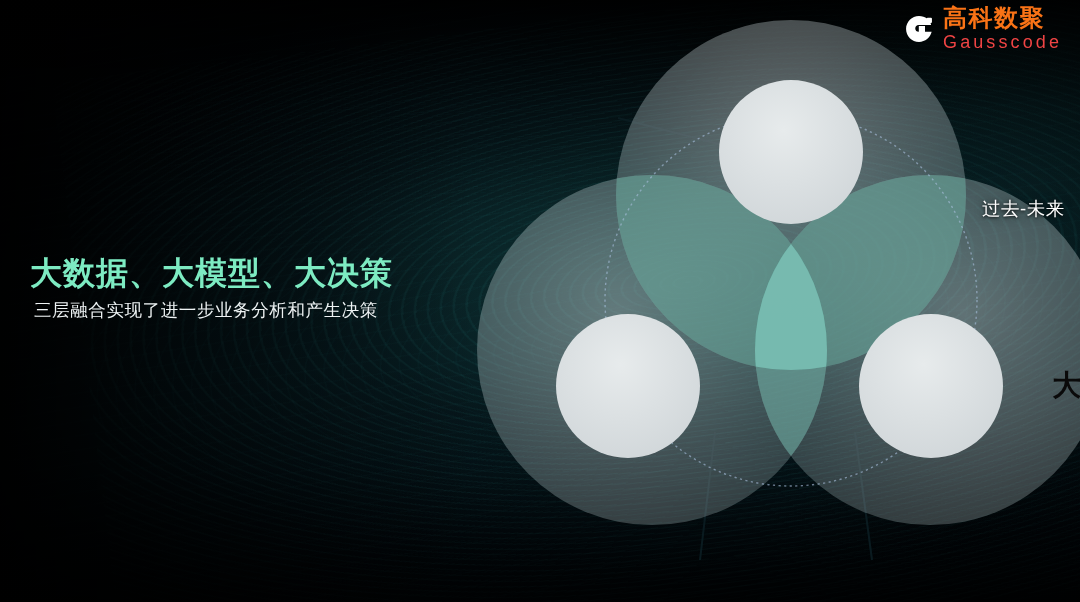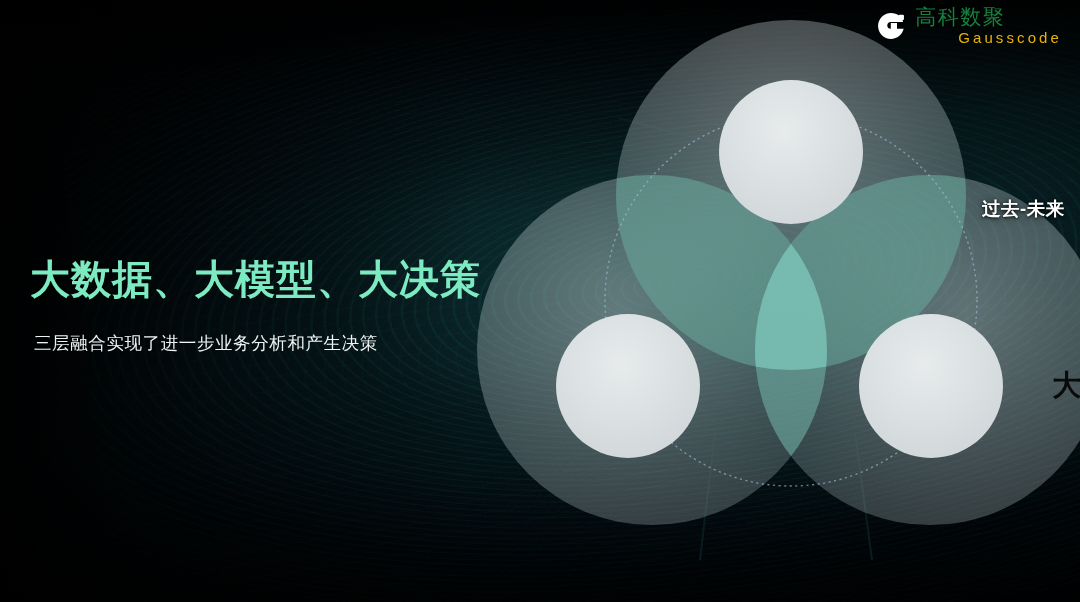--- a/index.html
+++ b/index.html
@@ -67,49 +67,47 @@
     position: absolute;
     right: 18px; top: 6px;
     display: flex;
     align-items: center;
     gap: 9px;
     z-index: 40;
   }
   .logo-mark { width: 30px; height: 30px; display:block; }
   .logo-text { display: flex; flex-direction: column; line-height: 1; }
   .logo-cn {
-    color: #15803d;
-    font-size: 21px;
-    font-weight: 400;
+    color: #f97316;
+    font-size: 24px;
+    font-weight: 700;
     letter-spacing: 1.5px;
   }
   .logo-en {
-    color: #eab308;
-    font-size: 15px;
+    color: #ef4444;
+    font-size: 18px;
     letter-spacing: 3.1px;
     margin-top: 3px;
     font-weight: 400;
-    margin-left: 43px;
   }
 
   
   .left-copy {
     position: absolute;
     left: 30px; top: 252px;
     width: 430px;
     z-index: 30;
   }
   .headline {
     color: #7DEBC2;
-    font-size: 40px;
+    font-size: 32px;
     font-weight: 700;
     letter-spacing: 1px;
-    margin: 0 0 24px 0;
-    white-space: nowrap;
-    text-align: center;
+    margin: 0 0 2px 0;
+    white-space: nowrap;
   }
   .subline {
     color: #eef3f4;
     font-size: 17.5px;
     font-weight: 400;
     letter-spacing: .6px;
     margin: 0 0 16px 4px;
     white-space: nowrap;
   }
   .subline:last-child { margin-bottom: 0; }
@@ -120,21 +118,21 @@
     left: 470px; top: 0;
     width: 610px; height: 602px;
     z-index: 20;
   }
   .venn svg { display: block; width: 100%; height: 100%; overflow: visible; }
 
   .axis-label {
     position: absolute;
     color: #ffffff;
     font-size: 18.5px;
-    font-weight: 700;
+    font-weight: 400;
     letter-spacing: .5px;
     white-space: nowrap;
     text-shadow: 0 1px 3px rgba(0,0,0,.85), 0 0 8px rgba(0,0,0,.6);
     z-index: 35;
   }
   .axis-past   { left: 512px;  top: 196px; }
 
   .core-label {
     position: absolute;
     color: #0a0a0a;

